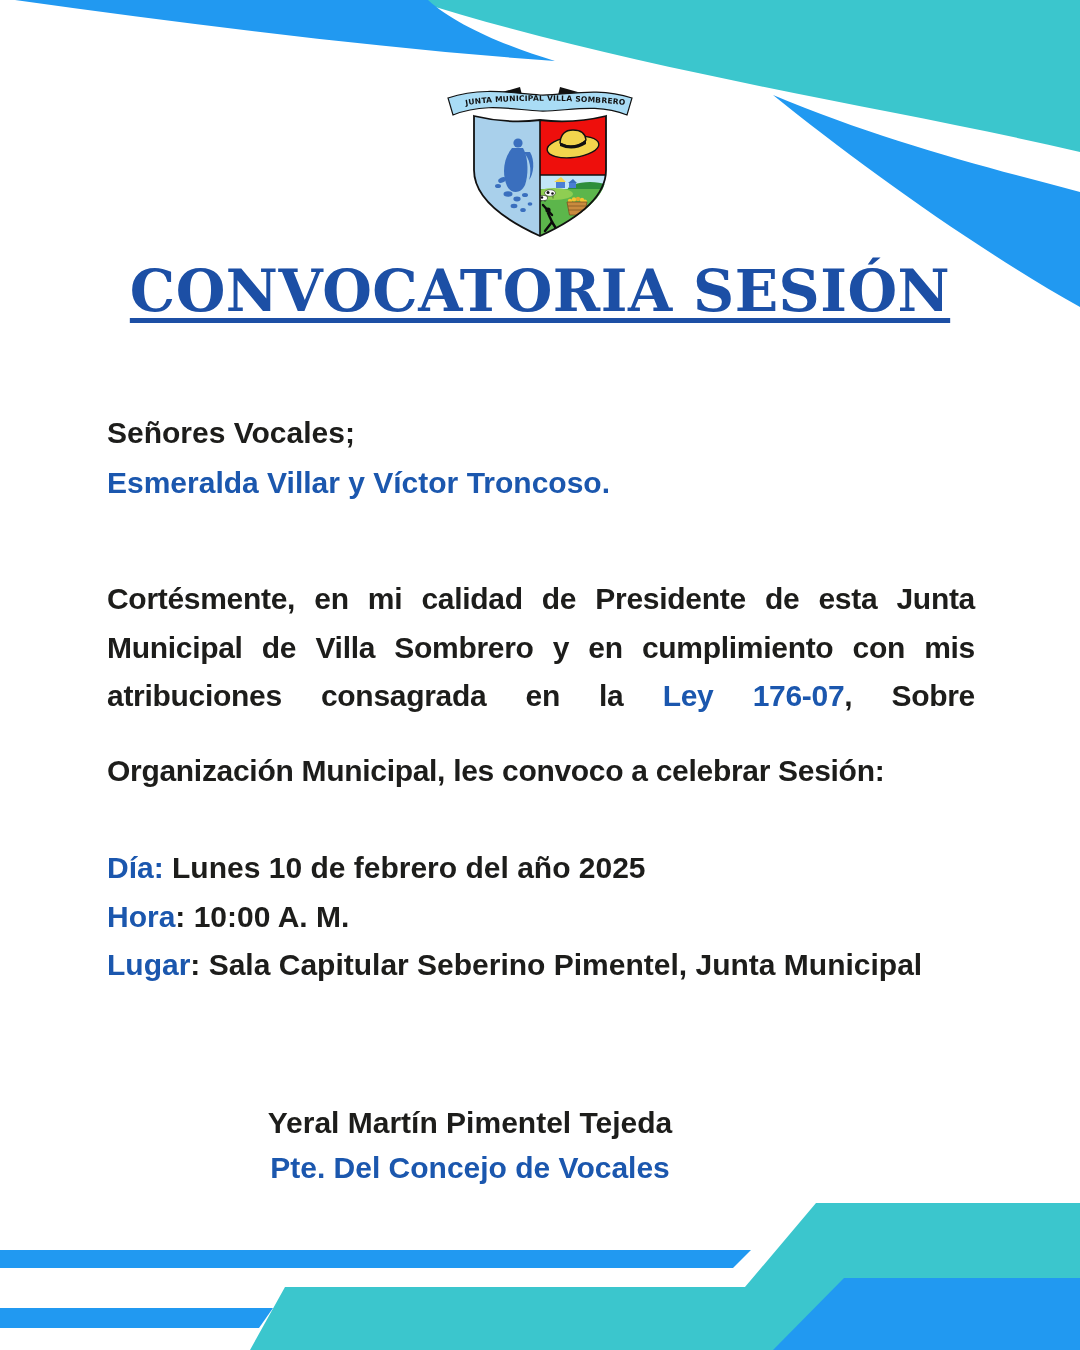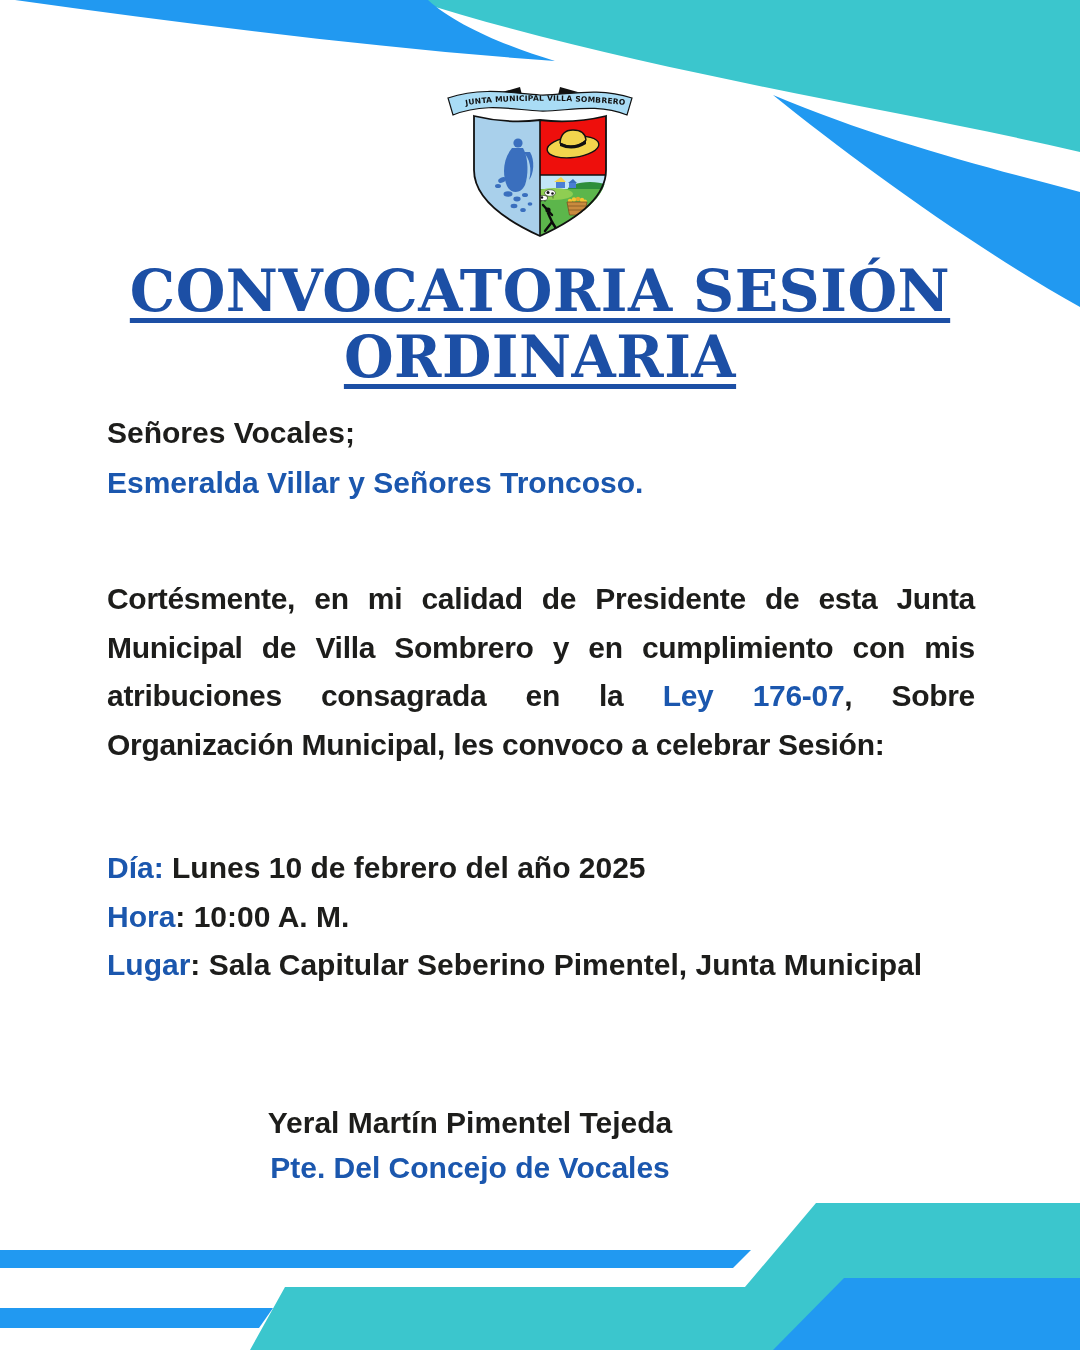--- a/index.html
+++ b/index.html
@@ -25,21 +25,21 @@
     position:absolute;left:107px;width:868px;
     font-weight:bold;font-size:30px;line-height:50px;color:#1d1d1b;
   }
   .blue{color:#1b57ae;}
   .para-line{
     position:absolute;left:107px;width:868px;
     font-weight:bold;font-size:30px;line-height:48.6px;color:#1d1d1b;
     letter-spacing:-0.3px;
     text-align:justify;text-align-last:justify;
   }
-  .para-last{text-align:left;text-align-last:left;}
+  .para-last{text-align:left;text-align-last:left;margin-top:26px;}
   .detail-line{line-height:48.6px;}
   .center{left:0;width:940px;text-align:center;}
 </style>
 </head>
 <body>
 
 <div class="page">
 
   <svg class="decor top" viewBox="0 0 1080 460">
     <path d="M 413,0 L 1080,0 L 1080,152 C 880,105 640,72 413,0 Z" fill="#3BC6CD"></path>
@@ -143,26 +143,25 @@
       </g>
 
       <line x1="100" y1="38" x2="100" y2="154" stroke="#111111" stroke-width="1.6"></line>
       <line x1="100" y1="93" x2="166" y2="93" stroke="#111111" stroke-width="1.6"></line>
       <path d="M 34,34 Q 67,42 100,38 Q 133,42 166,34 L 166,88 Q 166,124 100,154 Q 34,124 34,88 Z" fill="none" stroke="#111111" stroke-width="1.8"></path>
     </g>
   </svg>
 
   <div class="title-block">
     <div class="tline"><span>CONVOCATORIA SESIÓN</span></div>
-    <div class="tline"><span>ORDINARIA</span></div>
   </div>
 
   <div class="txt" style="top:408px;">
     <div>Señores Vocales;</div>
-    <div class="blue">Esmeralda Villar y Señores Troncoso.</div>
+    <div class="blue">Esmeralda Villar y Víctor Troncoso.</div>
   </div>
 
   <div class="para-line" style="top:575px;">Cortésmente, en mi calidad de Presidente de esta Junta</div>
   <div class="para-line" style="top:623.6px;">Municipal de Villa Sombrero y en cumplimiento con mis</div>
   <div class="para-line" style="top:672.2px;"><span>atribuciones consagrada en la </span><span class="blue">Ley 176-07</span><span>, Sobre</span></div>
   <div class="para-line para-last" style="top:720.8px;">Organización Municipal, les convoco a celebrar Sesión:</div>
 
   <div class="txt detail-line" style="top:810px;margin-top:34px;">
     <div><span class="blue">Día:</span><span> Lunes 10 de febrero del año 2025</span></div>
     <div><span class="blue">Hora</span><span>: 10:00 A. M.</span></div>

